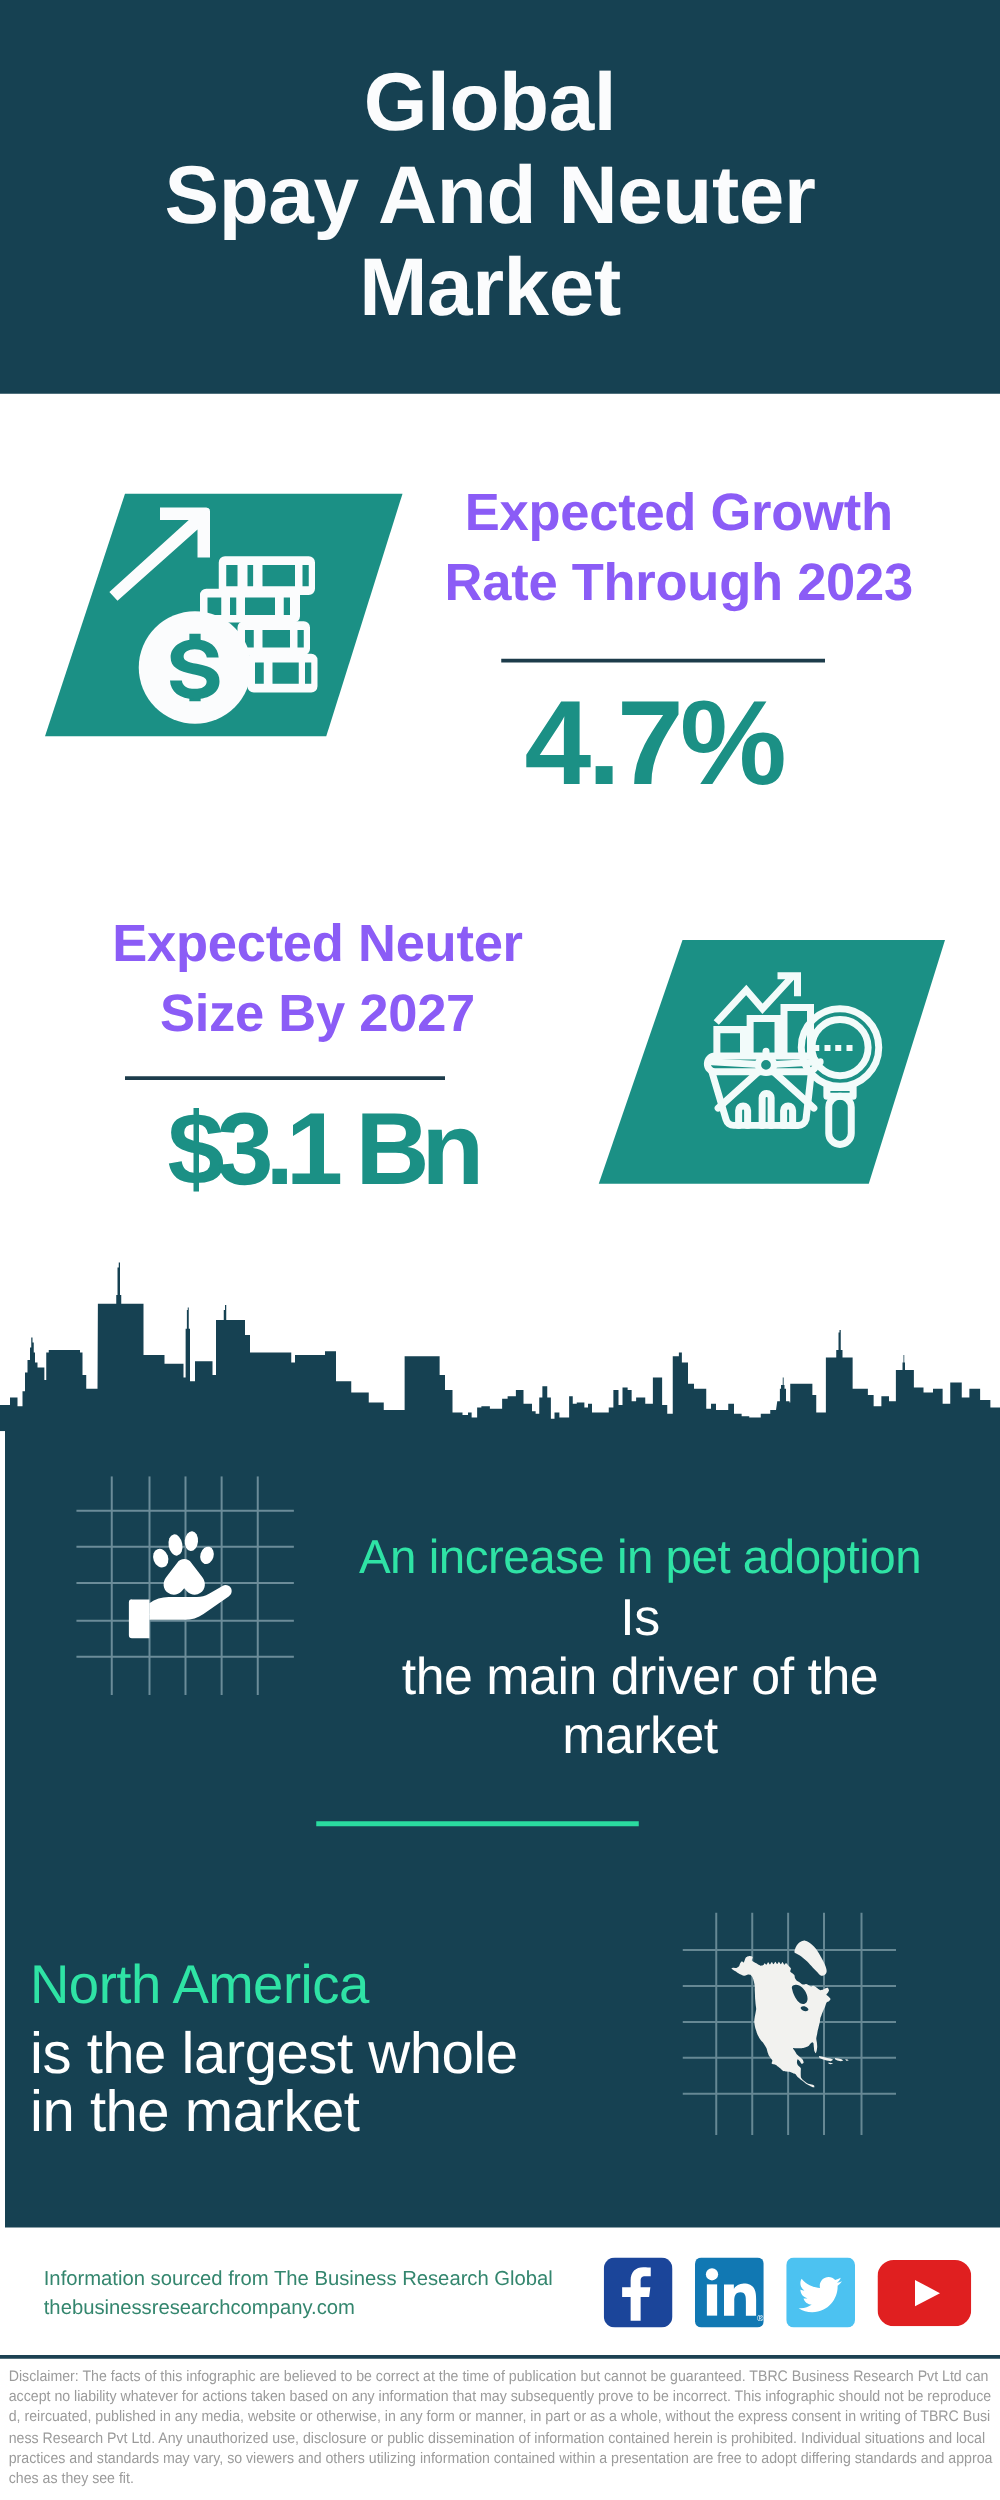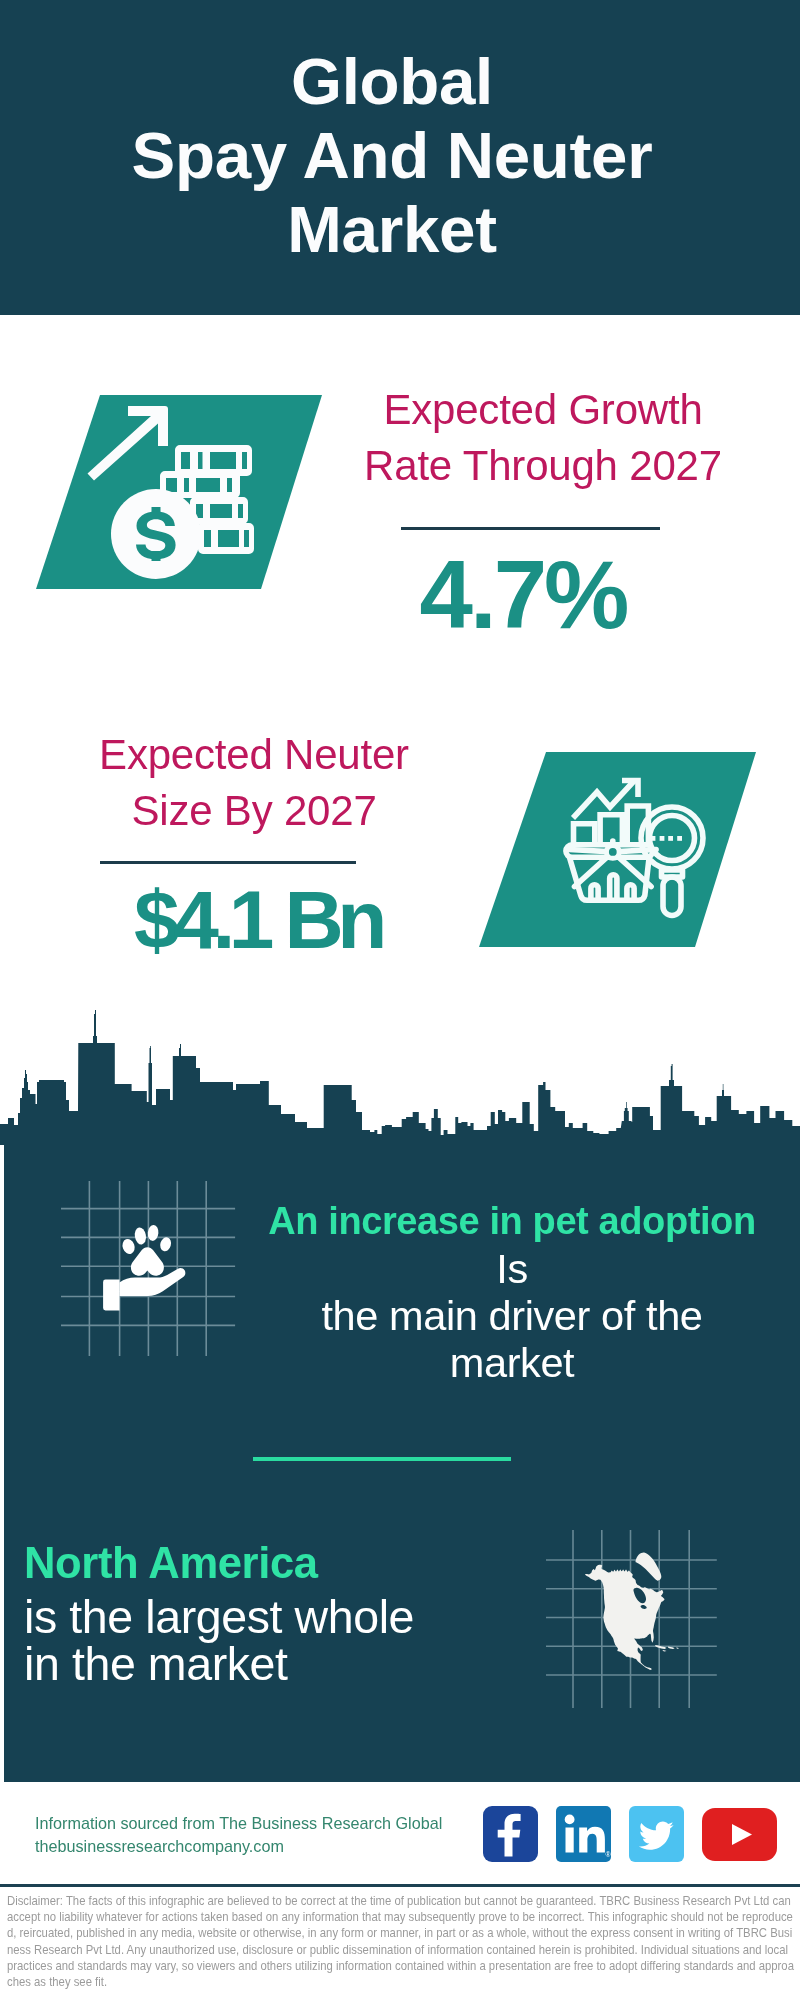--- a/index.html
+++ b/index.html
@@ -8,40 +8,40 @@
   .page { position:relative; width:800px; height:1960px; background:#fff; }
 
   
   .header { position:absolute; left:0; top:0; width:800px; height:315px; background:#164152; }
   .header-title { position:absolute; left:-8px; top:45px; width:800px; text-align:center;
     color:#fbfcfd; font-weight:bold; font-size:65.5px; line-height:74px; letter-spacing:-0.3px; }
 
   
   .stat1-icon { position:absolute; left:30px; top:390px; width:300px; height:205px; }
   .stat1-text { position:absolute; left:315px; top:389px; width:430px; text-align:center; }
-  .stat-label { color:#be185d; font-weight:normal; font-size:42px; line-height:56px; letter-spacing:-0.2px; position:relative;text-align:center; }
+  .stat-label { color:#8b5cf6; font-weight:bold; font-size:42px; line-height:56px; letter-spacing:-0.2px; position:relative;text-align:center; }
   .stat1-text .stat-label { left:13px; top:-7px; }
   .stat-rule { height:3px; background:#1d3c4b; width:259px; margin:26px auto 0; }
   .stat2-text .stat-rule { width:256px; position:relative; left:-26px; top:-4px; }
   .stat-value { color:#1b9085; font-weight:bold; font-size:95px; line-height:104px; letter-spacing:-3px; margin-top:11px; }
   .stat1-text .stat-value { font-size:96px; margin-top:13px; position:relative; left:-7px; }
   .stat2-text .stat-value { font-size:82px; line-height:88px; letter-spacing:-6.4px; margin-top:8px; padding-left:7px; }
 
   .stat2-text { position:absolute; left:34px; top:727px; width:440px; text-align:center; }
   .stat2-icon { position:absolute; left:470px; top:745px; width:300px; height:210px; }
 
   
   .skyline { position:absolute; left:0; top:1008px; width:800px; height:137px; }
 
   
   .darkbody { position:absolute; left:4px; top:1140px; width:796px; height:642px; background:#164152; }
 
   .row-driver-icon { position:absolute; left:61px; top:1181px; width:185px; height:185px; }
   .row-driver-text { position:absolute; left:257px; top:1198px; width:510px; text-align:center; }
-  .hl-green { color:#2fe3a5; font-weight:bold; font-size:38px; line-height:47px; letter-spacing:-0.4px; }
+  .hl-green { color:#2fe3a5; font-weight:normal; font-size:38px; line-height:47px; letter-spacing:-0.4px;margin-top:25px; }
   .body-text { color:#fff; font-size:41.5px; line-height:47px; letter-spacing:-0.4px; }
   .row-region-text .hl-green { font-size:43.6px; line-height:50px; }
   .row-region-text .body-text { font-size:46.5px; line-height:47px; position:relative; top:6px; }
 
   .mid-rule { position:absolute; left:253px; top:1457px; width:258px; height:4px; background:#2adba0; }
 
   .row-region-text { position:absolute; left:24px; top:1538px; width:480px; text-align:left; }
   .row-region-icon { position:absolute; left:546px; top:1530px; width:180px; height:180px; }
 
   
@@ -83,33 +83,33 @@
       <g fill="#1b9085">
         <rect x="121.5" y="117" width="9" height="10"></rect>
         <rect x="121.5" y="161" width="9" height="10"></rect>
         <path d="M126,121.5 c-11.5,0 -19.5,6 -19.5,14.3 c0,7.8 6.3,11.4 17.8,13.5 c8.2,1.5 11,3 11,6.1 c0,3.5 -3.8,5.9 -9.5,5.9 c-6.2,0 -9.9,-2.6 -10.3,-6.9 l-9.5,0 c0.4,8.8 7.5,14.8 19.8,14.8 c12.3,0 19.8,-5.6 19.8,-14.3 c0,-8 -5.8,-11.7 -18.1,-13.9 c-8.2,-1.5 -10.6,-3 -10.6,-5.9 c0,-3.4 3.8,-5.8 8.9,-5.8 c5.5,0 9.2,2.7 9.6,6.7 l9.5,0 c-0.4,-8.6 -7.2,-14.5 -19,-14.5 z"></path>
       </g>
     </svg>
   </div>
   <div class="stat1-text">
     <div class="stat-label">
       <div>Expected Growth</div>
-      <div>Rate Through 2027</div>
+      <div>Rate Through 2023</div>
     </div>
     <div class="stat-rule"></div>
     <div class="stat-value">4.7%</div>
   </div>
 
   <div class="stat2-text">
     <div class="stat-label">
       <div>Expected Neuter</div>
       <div>Size By 2027</div>
     </div>
     <div class="stat-rule"></div>
-    <div class="stat-value">$4.1 Bn</div>
+    <div class="stat-value">$3.1 Bn</div>
   </div>
   <div class="stat2-icon">
     <svg viewBox="0 0 300 210" width="300" height="210" xmlns="http://www.w3.org/2000/svg">
       <polygon points="76,7 286,7 225,202 9,202" fill="#1b9085"></polygon>
       <g fill="none" stroke="#f2fbfa" stroke-width="5.6" stroke-linecap="butt" stroke-linejoin="miter">
 
         <polyline points="103,73 127,47 140,62 164,36"></polyline>
         <polyline points="152,35.5 168,35.5 168,52"></polyline>
 
         <path d="M103.5,101 v-22.3 h21.3 v22.3"></path>

